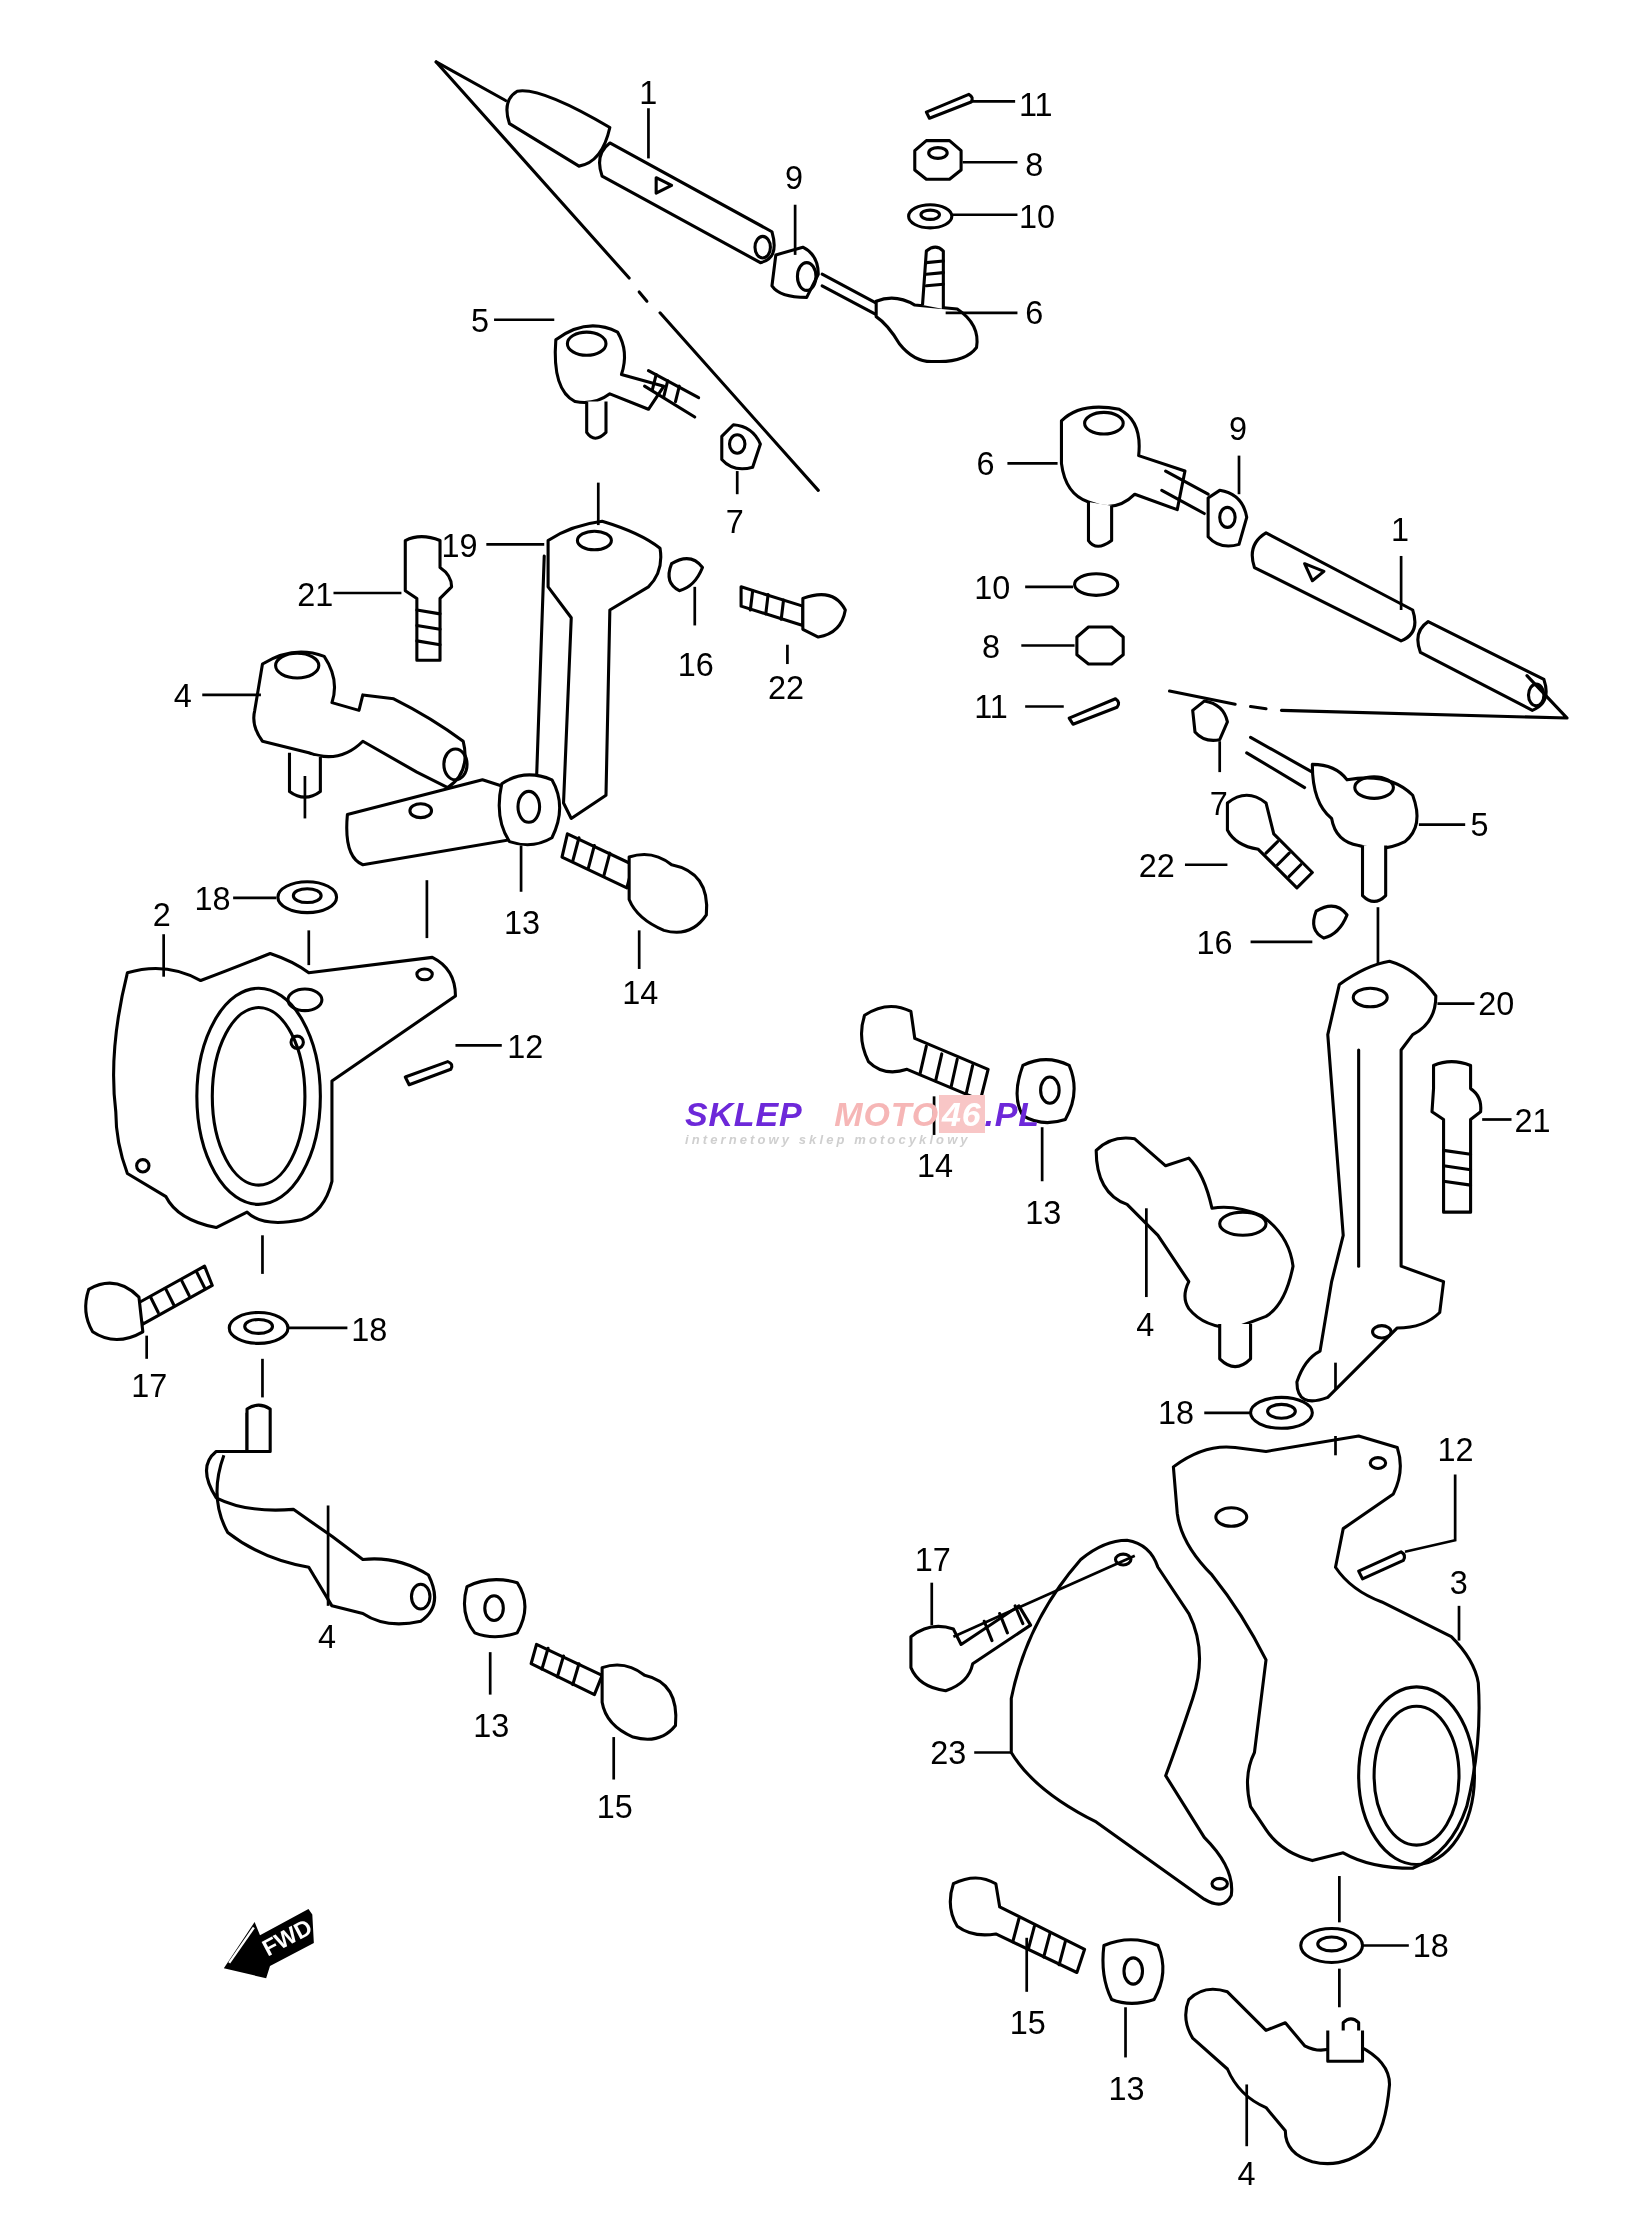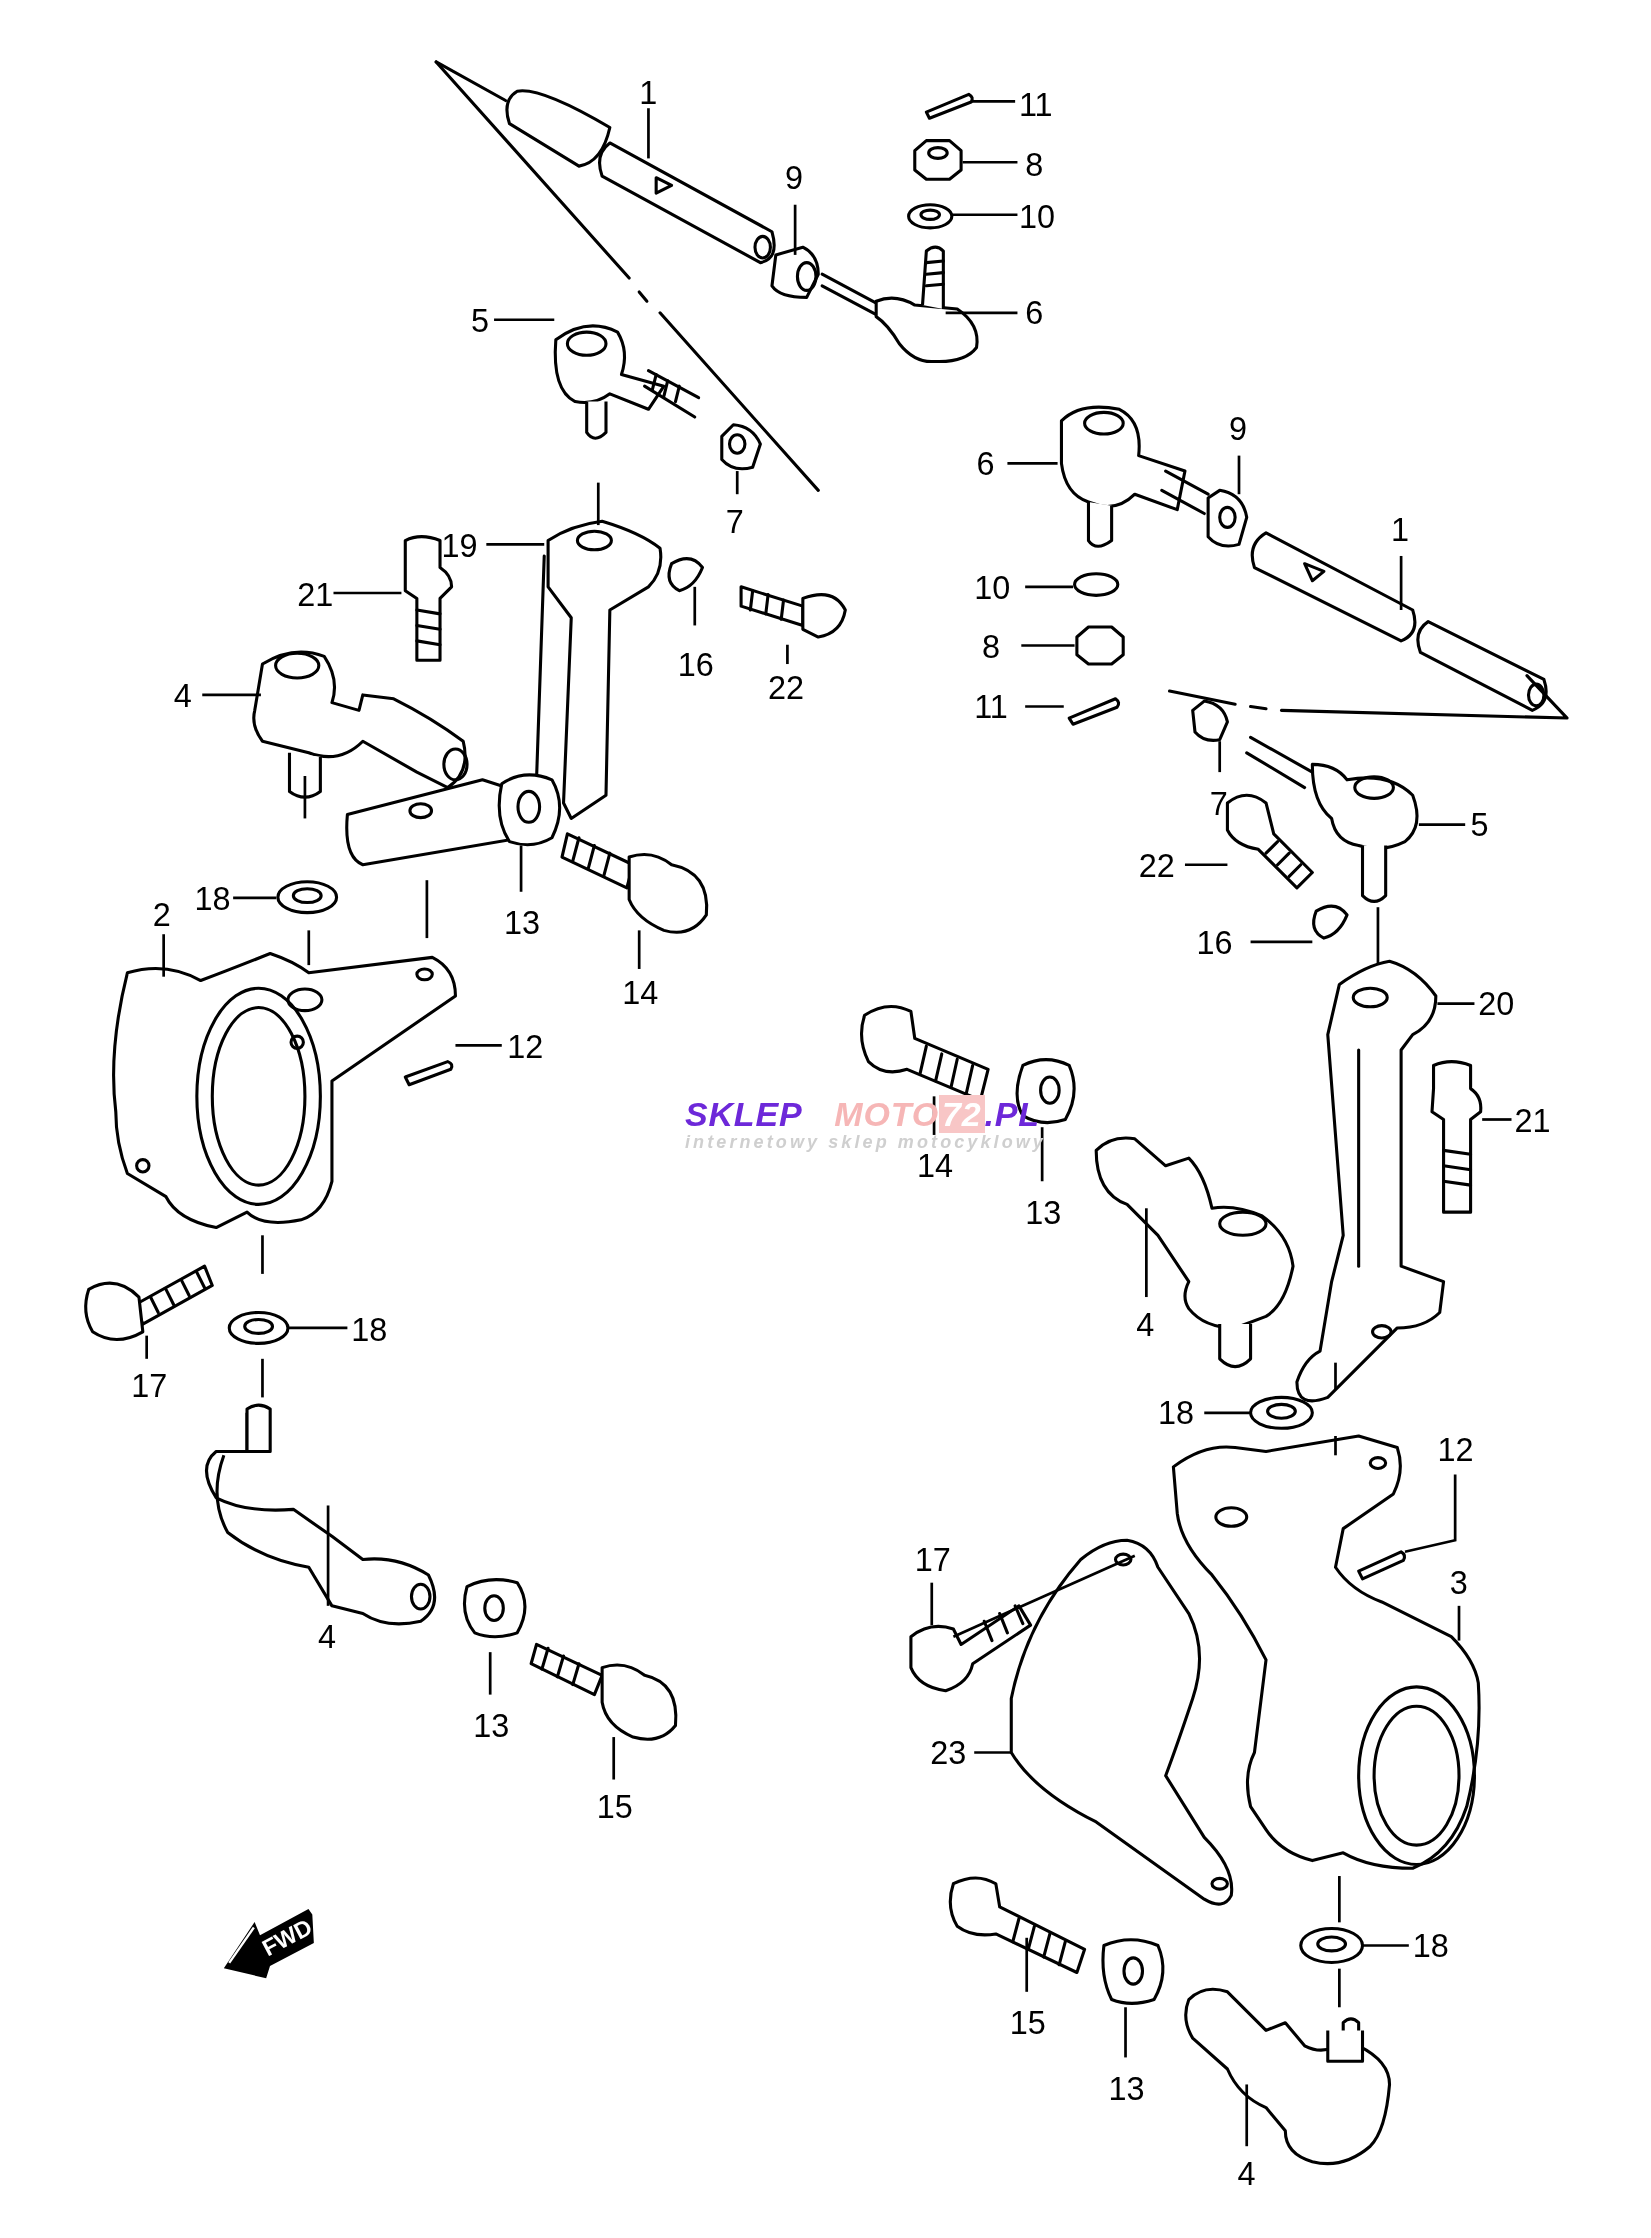--- a/index.html
+++ b/index.html
@@ -6,21 +6,21 @@
   body{width:1652px;height:2239px;position:relative;overflow:hidden;font-family:"Liberation Sans",sans-serif;}
   #diagram{position:absolute;left:0;top:0;width:1652px;height:2239px;}
   .ln{stroke:#000;stroke-width:4;fill:none;stroke-linecap:round;stroke-linejoin:round;}
   .pt{stroke:#000;stroke-width:4;fill:#fff;stroke-linejoin:round;}
   .lead{stroke:#000;stroke-width:3.5;fill:none;}
   .lbl{font-family:"Liberation Sans",sans-serif;font-size:42px;fill:#000;}
   .wm1{position:absolute;left:685px;top:1095px;font-family:"Liberation Sans",sans-serif;font-style:italic;font-weight:bold;font-size:34px;letter-spacing:0.8px;}
   .wm1 .g{color:#6d28d9;text-align:center;}
   .wm1 .r{color:#f6b6b6;margin-left:32px;}
   .wm1 .b{background:#f8c6c6;color:#fff;padding:0 3.1px;}
-  .wm2{position:absolute;left:685px;top:1132px;font-family:"Liberation Sans",sans-serif;font-style:italic;font-weight:bold;font-size:18px;letter-spacing:3.1px;color:#cfcfcf;}
+  .wm2{position:absolute;left:685px;top:1132px;font-family:"Liberation Sans",sans-serif;font-style:italic;font-weight:bold;font-size:13px;letter-spacing:3.1px;color:#cfcfcf;}
   .fwd{position:absolute;left:220px;top:1895px;width:100px;height:85px;}
 </style>
 </head>
 <body>
 
 <svg id="diagram" viewBox="0 0 2140 2900" xmlns="http://www.w3.org/2000/svg">
 
   <g>
 
     <path class="ln" d="M565 80 L655 130"></path>
@@ -381,21 +381,21 @@
     <text class="lbl" x="1205" y="2285">23</text>
     <text class="lbl" x="773" y="2355">15</text>
     <text class="lbl" x="1830" y="2535">18</text>
     <text class="lbl" x="1308" y="2635">15</text>
     <text class="lbl" x="1436" y="2720">13</text>
     <text class="lbl" x="1603" y="2830">4</text>
   </g>
 </svg>
 
 <div class="wm1">
-  <span class="g">SKLEP</span><span class="r">MOTO</span><span class="b">72</span><span class="g">.PL</span>
+  <span class="g">SKLEP</span><span class="r">MOTO</span><span class="b">46</span><span class="g">.PL</span>
 </div>
 <div class="wm2">internetowy sklep motocyklowy</div>
 
 <svg class="fwd" viewBox="0 0 130 110" xmlns="http://www.w3.org/2000/svg">
   <path d="M5 95 L45 35 L52 52 L115 18 L120 25 L122 62 L65 92 L60 108 Z" fill="#000"></path>
   <path d="M12 88 L44 42" stroke="#fff" stroke-width="3" fill="none"></path>
   <text x="62" y="80" transform="rotate(-28 62 80)" font-family="Liberation Sans, sans-serif" font-weight="bold" font-size="30" fill="#fff">FWD</text>
 </svg>
 
 

